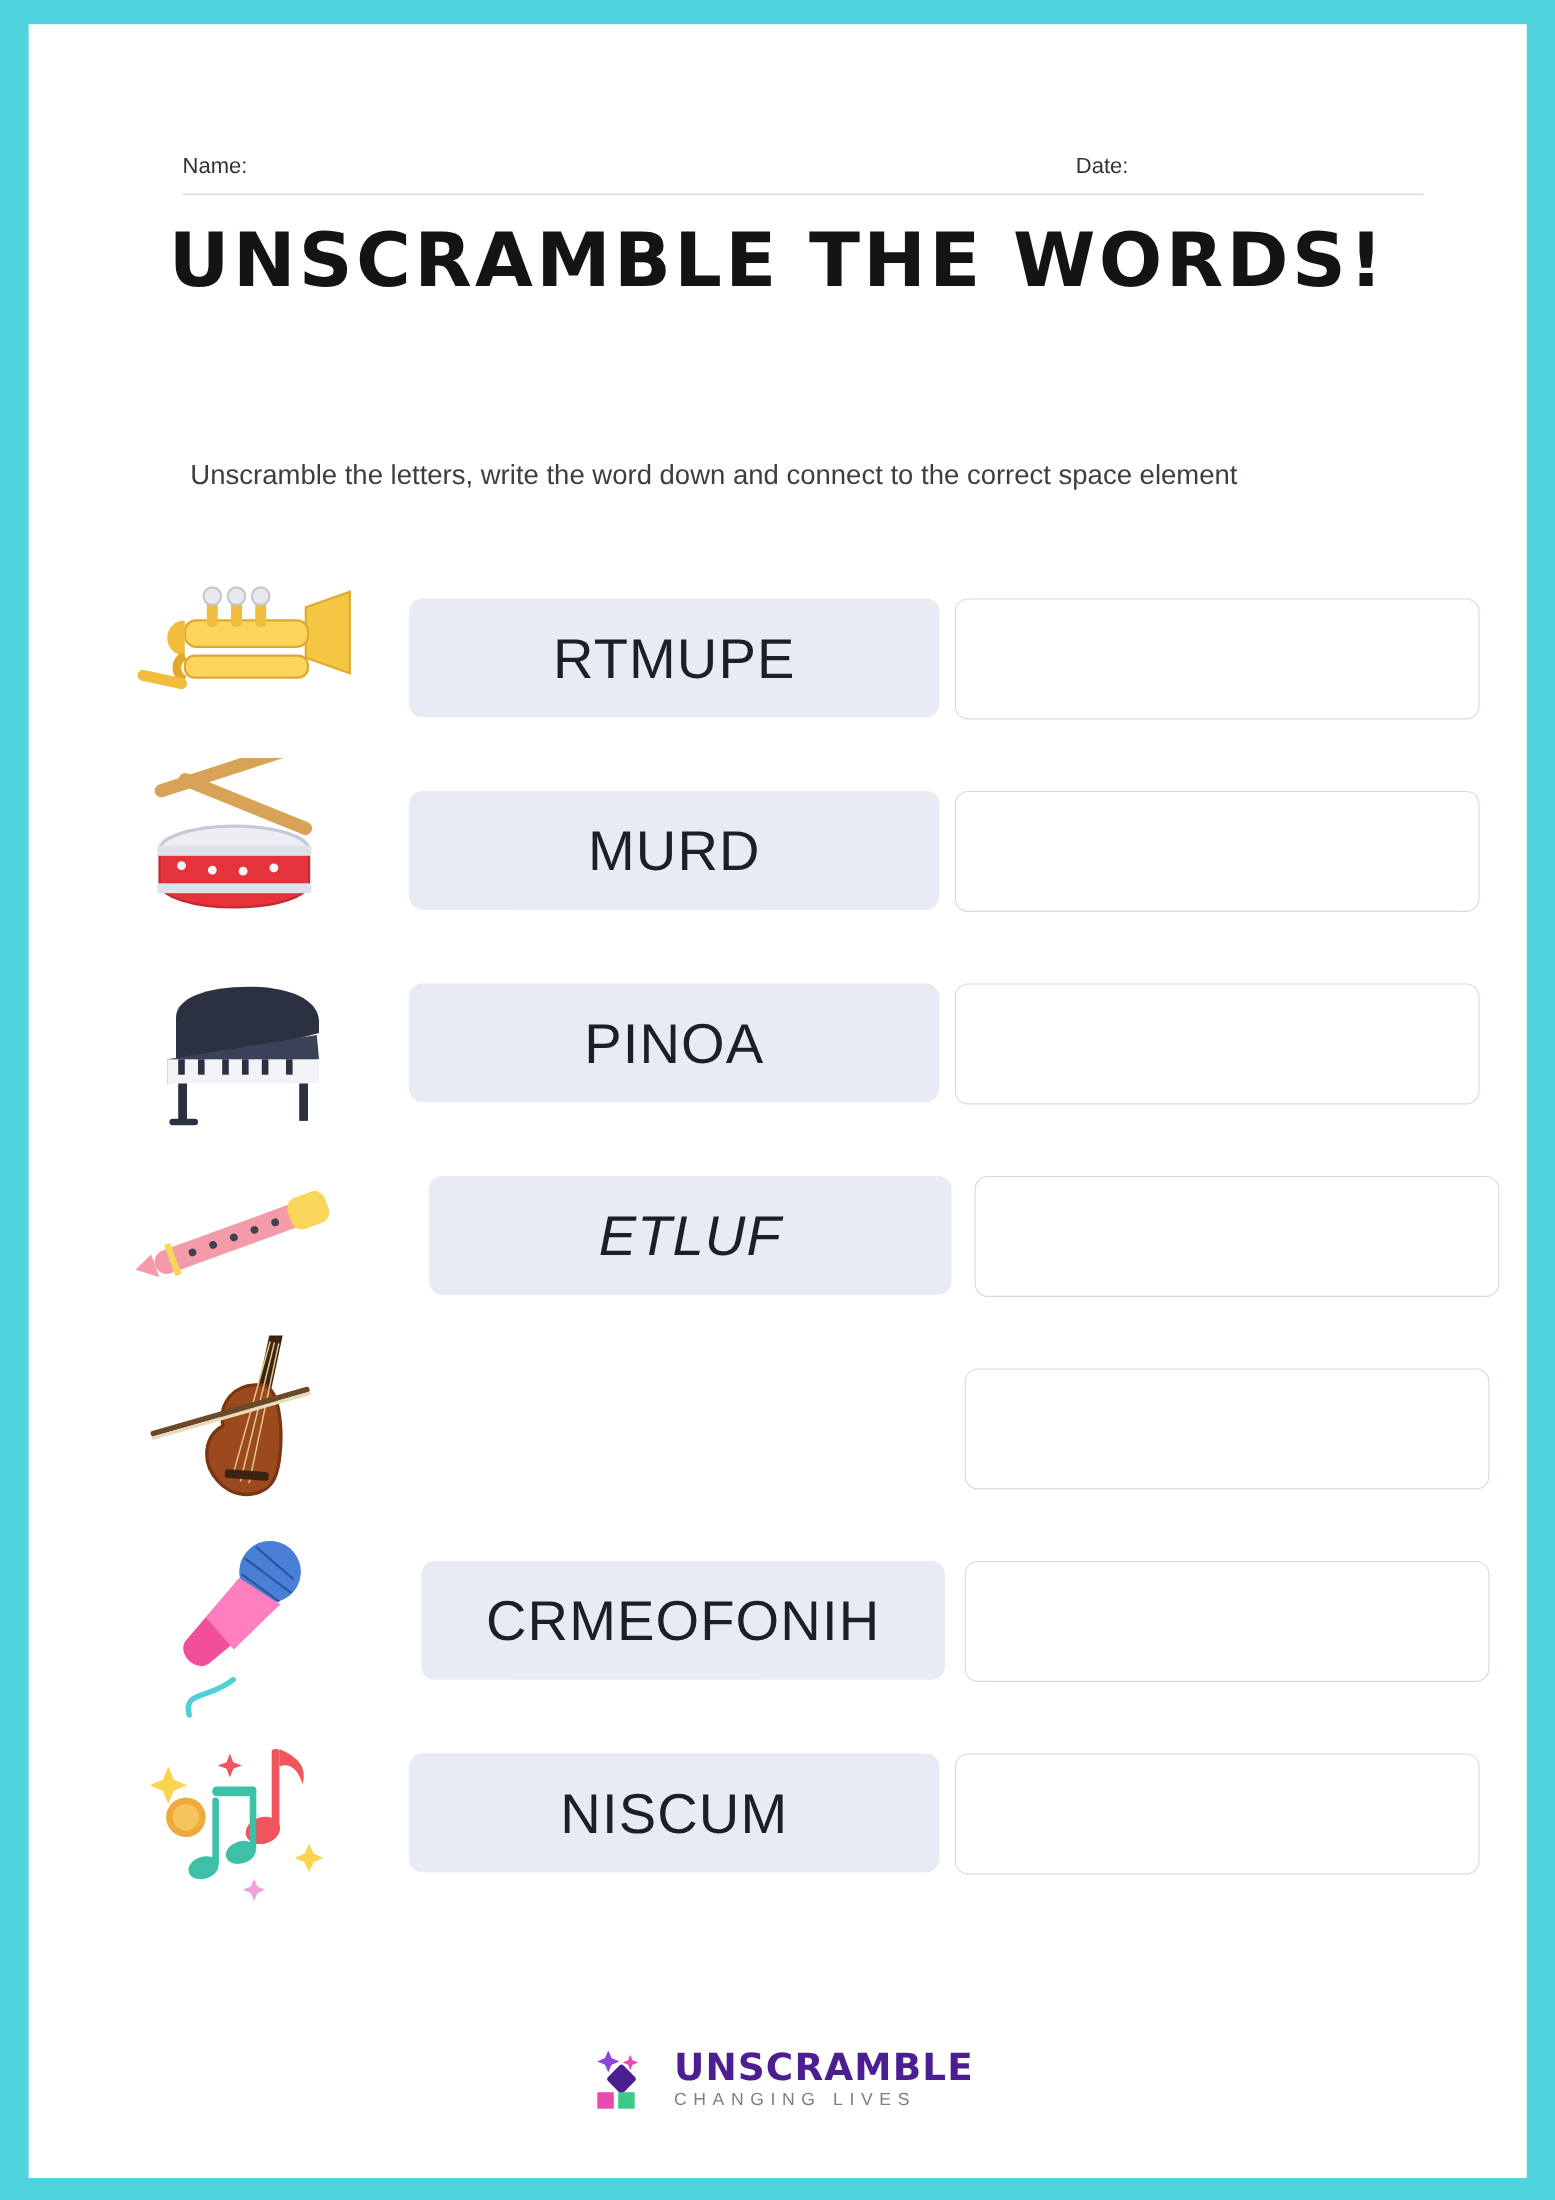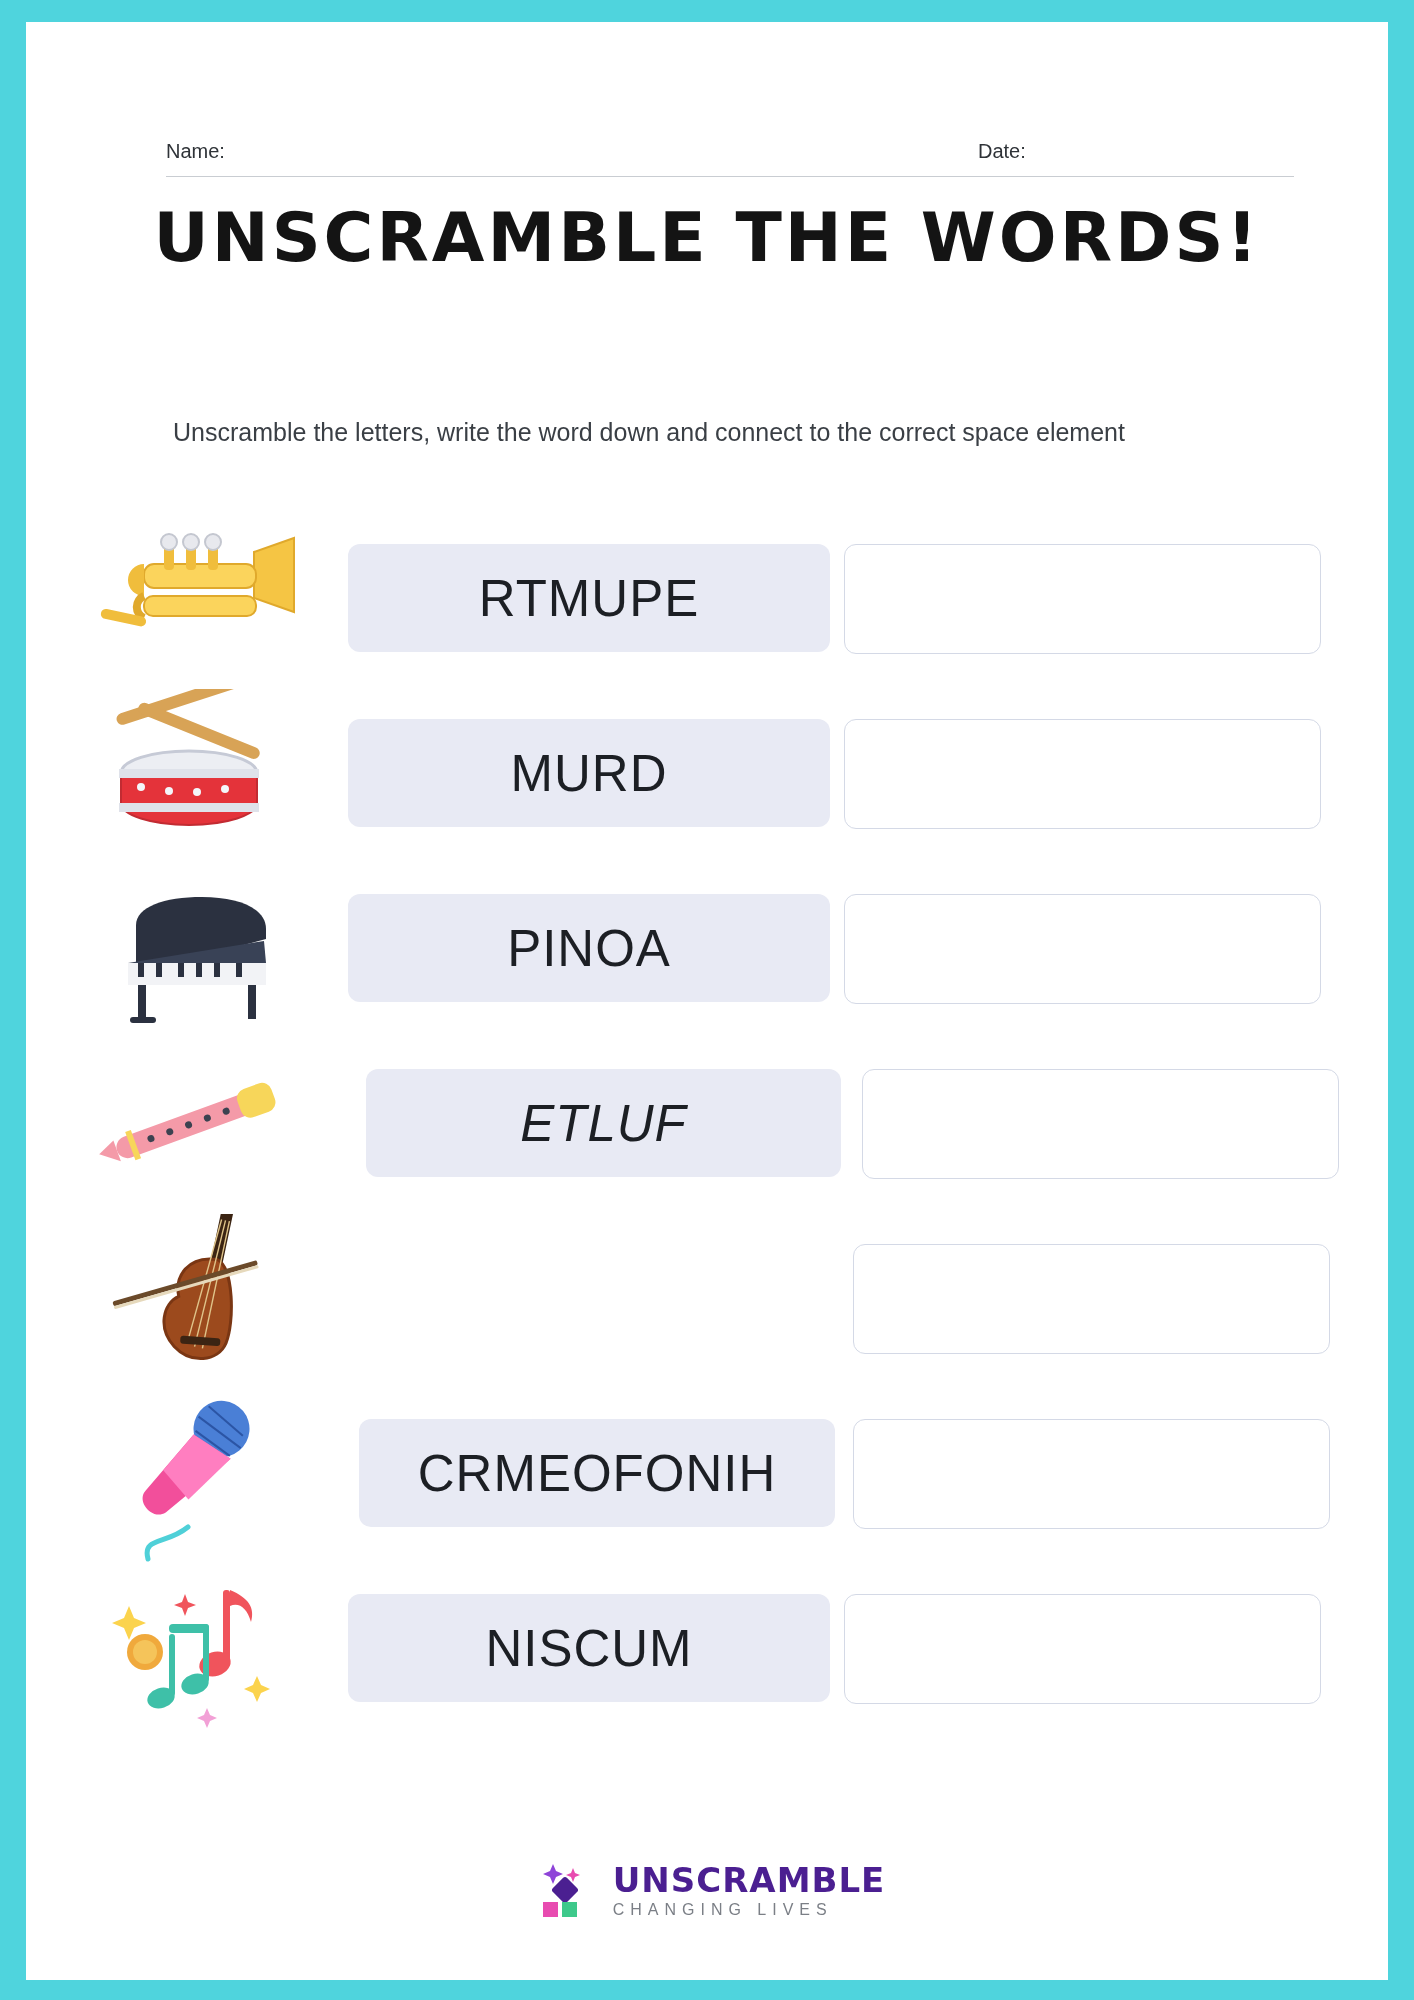--- a/index.html
+++ b/index.html
@@ -67,20 +67,21 @@
     font-size: 25px;
     line-height: 1.28;
     color: #3a3f45;
     margin-top: 28px;
   }
   .rows {
     position: absolute;
     left: 0;
     top: 492px;
     width: 1362px;
+    padding-left: 24px;
   }
   .row {
     position: relative;
     height: 175px;
   }
   .icon-cell {
     position: absolute;
     left: 55px;
     top: 0;
     width: 230px;

